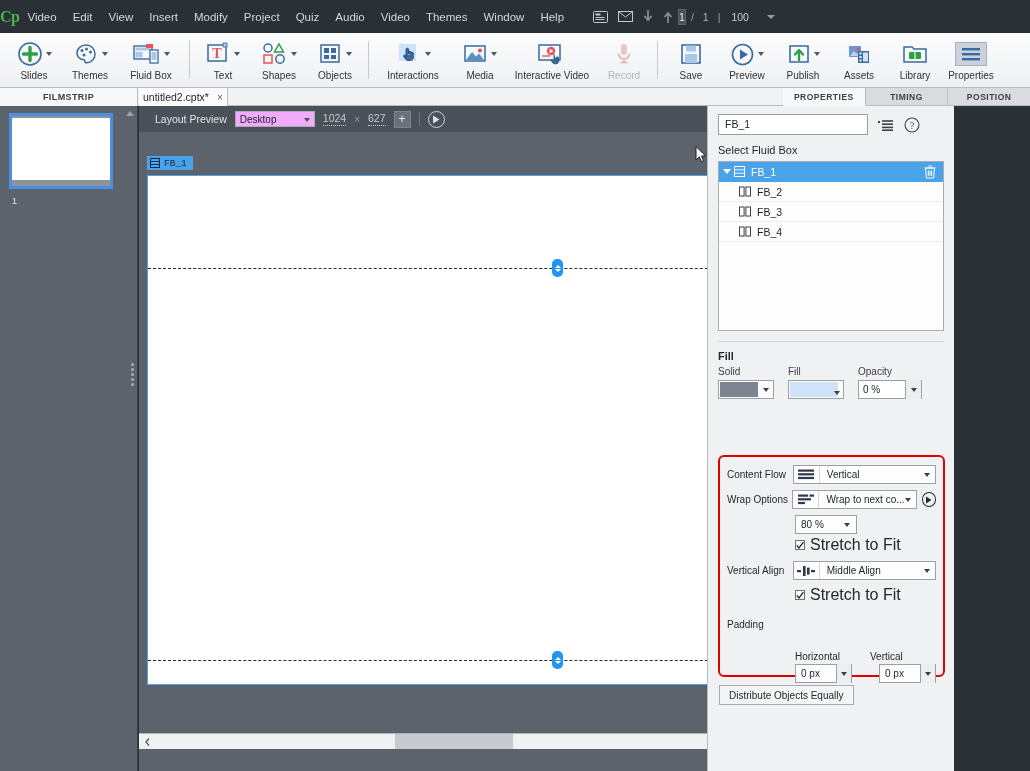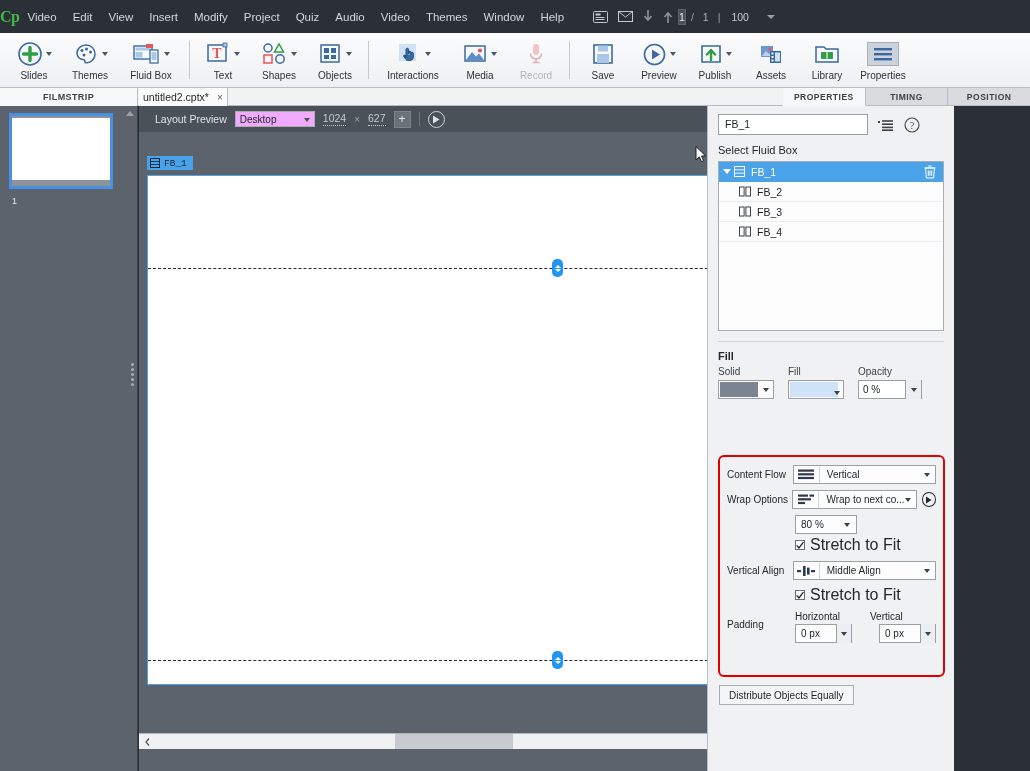--- a/index.html
+++ b/index.html
@@ -371,21 +371,21 @@
     border-top: 4px solid #3c4146;
   }
   .chkrow { display: flex; align-items: center; margin: 2px 0 7px 68px; gap: 5px; }
   .chk {
     width: 10px; height: 10px; border: 1px solid #6b7077; background: #ffffff;
     display: flex; align-items: center; justify-content: center;
   }
   .chk svg { width: 9px; height: 9px; }
   .chklbl { font-size: 16px; color: #23272b; }
   .padhdr { display: flex; margin-left: 68px; gap: 13px; }
-  .padhdr span { font-size: 10px; color: #23272b; width: 62px; }
+  .padhdr span { font-size: 10px; color: #23272b; width: 62px; margin-top: 40px; }
   .padrow { display: flex; margin-left: 68px; gap: 27px; margin-top: 2px; }
   .padbox {
     width: 62px; height: 19px; border: 1px solid #9aa0a7; background: #fdfdfe;
     display: flex; align-items: center; padding-left: 5px;
     font-size: 10px; color: #23272b; position: relative;
   }
   .padbox .sp {
     position: absolute; right: 0; top: -1px; width: 15px; height: 19px;
     background: #eceef1; border-left: 1px solid #9aa0a7;
     display: flex; align-items: center; justify-content: center;
@@ -583,20 +583,34 @@
               <rect x="2" y="3" width="20" height="15" fill="none" stroke="#3b6aa0" stroke-width="1.5"></rect>
               <path d="M3 17 L9 9 L13 13.5 L16 10.5 L21 17 Z" fill="#5b8fc9"></path>
               <circle cx="17" cy="7.5" r="2.1" fill="#e8555b"></circle>
             </svg>
         </span>
         <span class="tb-caret"></span>
       </div>
       <div class="tb-label">Media</div>
     </div>
 
+    <div class="tb-item wide" style="width:88px">
+      <div class="tb-icon-row">
+        <span>
+          <svg width="30" height="24" viewBox="0 0 30 24">
+              <rect x="2" y="3" width="21" height="15" fill="none" stroke="#3b6aa0" stroke-width="1.5"></rect>
+              <circle cx="14" cy="9" r="4.2" fill="#e8555b"></circle>
+              <path d="M12.7 6.8 L16.4 9 L12.7 11.2 Z" fill="#fff"></path>
+              <path d="M5 14 H13" stroke="#e8555b" stroke-width="1.4"></path>
+              <path d="M17 12 V17.5a1.2 1.2 0 012.3 0v1 M19.3 16.8v-.8a1.1 1.1 0 012.2 0v3.2c0 1.6-1.1 2.6-2.7 2.6h-1c-1.2 0-1.7-.6-2.3-1.4l-1.1-1.6c-.3-.5 0-1.1.6-.9l1 .4" fill="#3b6aa0" stroke="#1f4672" stroke-width="0.8"></path>
+            </svg>
+        </span>
+      </div>
+      <div class="tb-label">Interactive Video</div>
+    </div>
 
     <div class="tb-item disabled">
       <div class="tb-icon-row">
         <span>
           <svg width="22" height="24" viewBox="0 0 22 24">
               <rect x="8" y="2" width="6" height="11" rx="3" fill="#f2c3c6"></rect>
               <path d="M5.5 11.5a5.5 5.5 0 0011 0" fill="none" stroke="#dcb1b4" stroke-width="1.5"></path>
               <path d="M11 17 V20.5 M7.5 20.5 H14.5" stroke="#dcb1b4" stroke-width="1.5"></path>
             </svg>
         </span>

